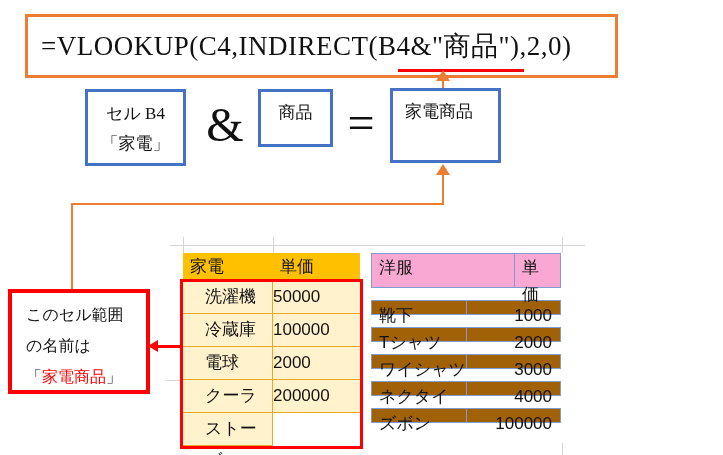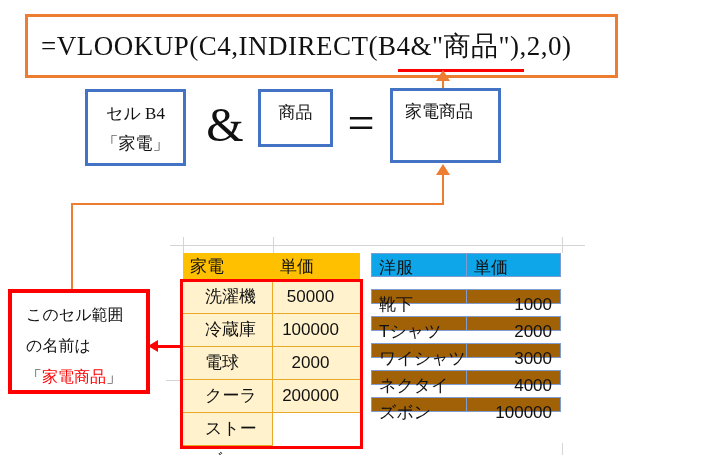--- a/index.html
+++ b/index.html
@@ -56,32 +56,32 @@
   
   .ltable {
     left:183px; top:253px; width:177px;
     display:grid; grid-template-columns:90px 87px;
     grid-template-rows:28px repeat(5,33px);
     font-family:"Liberation Sans","DejaVu Sans",sans-serif; font-size:17px;
   }
   .lth { background:#FFC000; line-height:28px; padding-left:7px; }
   .ltd { background:#FFF2CC; line-height:32px; border-bottom:1px solid #E9A825; }
   .lname { padding-left:22px; border-right:1px solid #E9A825; }
-  .lnum { text-align:center; padding-right:12px; }
+  .lnum { text-align:left; padding-right:12px; }
   .red-range-border {
     left:180px; top:279px; width:183px; height:170px;
     border:3px solid #FF0000; pointer-events:none;
   }
 
   
   .rtable {
     left:371px; top:253px; width:190px;
     font-family:"Liberation Sans","DejaVu Sans",sans-serif; font-size:17px;
   }
-  .rhead { display:flex; height:24px; background:#0ea5e9; border:1px solid #7E9CD0; }
+  .rhead { display:flex; height:35px; background:#f9a8d4; border:1px solid #7E9CD0;gap:48px; }
   .rrow  { display:flex; height:15px; background:#a16207; border:1px solid #7E9CD0; margin-top:12px; }
   .rname { width:94px; padding-left:7px; line-height:27px; }
   .rrow .rname { line-height:29px; }
   .rnum  { flex:1; border-left:1px solid #7E9CD0; text-align:right; padding-right:8px; line-height:27px; }
   .rrow .rnum { line-height:29px; }
 </style>
 </head>
 <body>
 
 <div id="canvas">

